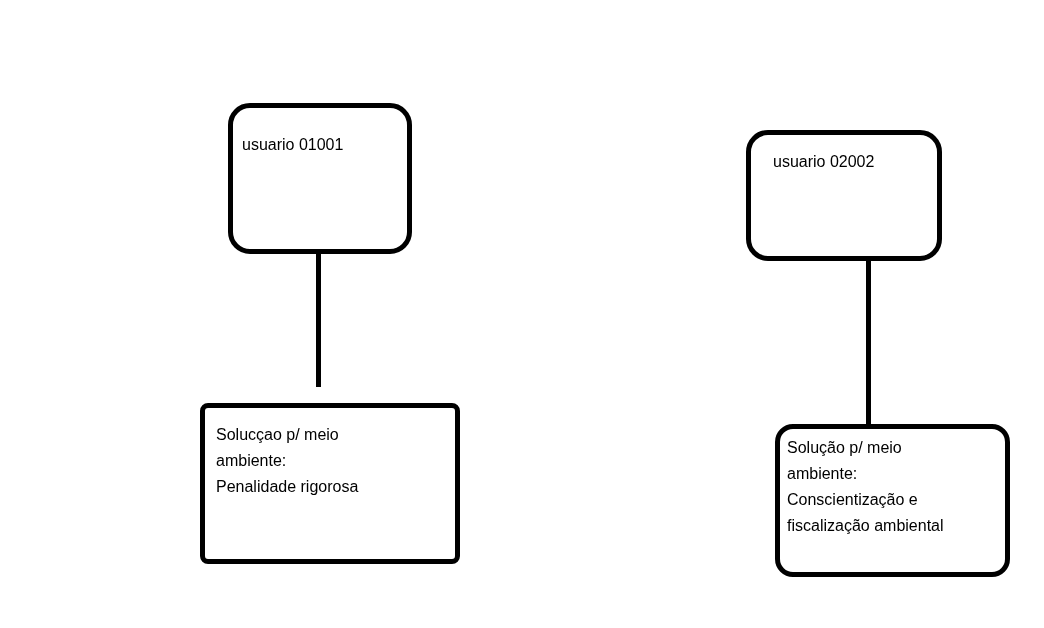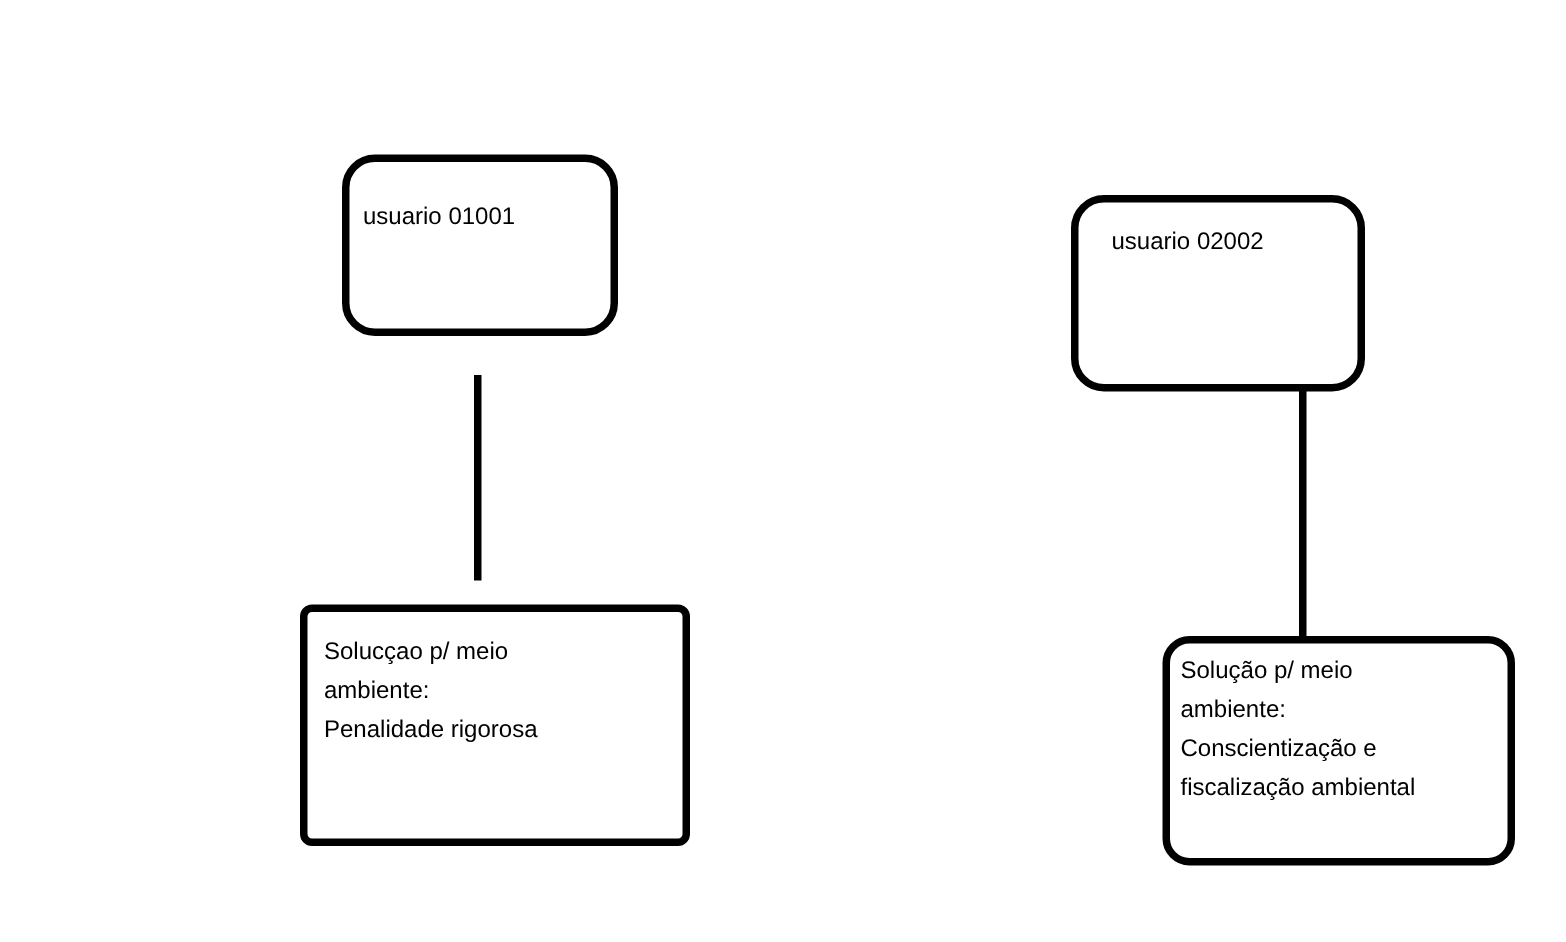--- a/index.html
+++ b/index.html
@@ -31,31 +31,31 @@
     display: block;
     white-space: pre-line;
   }
   .connector {
     position: absolute;
     width: 5px;
     background: #000000;
   }
   #node-user1 {
     left: 228px; top: 103px;
-    width: 184px; height: 121px;
+    width: 184px; height: 151px;
     padding: 24px 8px 8px 9px;
   }
   #node-solution1 {
     left: 200px; top: 403px;
     width: 260px; height: 161px;
     padding: 14px 10px 8px 11px;
     border-radius: 8px;
   }
   #node-user2 {
-    left: 714px; top: 130px;
+    left: 746px; top: 130px;
     width: 196px; height: 131px;
     padding: 14px 8px 8px 22px;
   }
   #node-solution2 {
     left: 775px; top: 424px;
     width: 235px; height: 153px;
     padding: 6px 6px 6px 7px;
     border-radius: 18px;
   }
   #connector-1 { left: 316px; top: 250px; height: 137px; }

